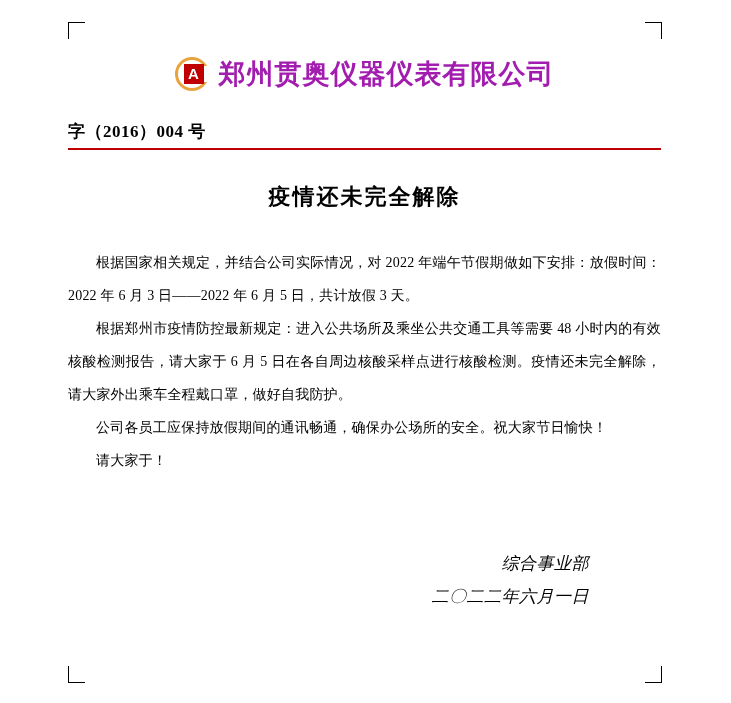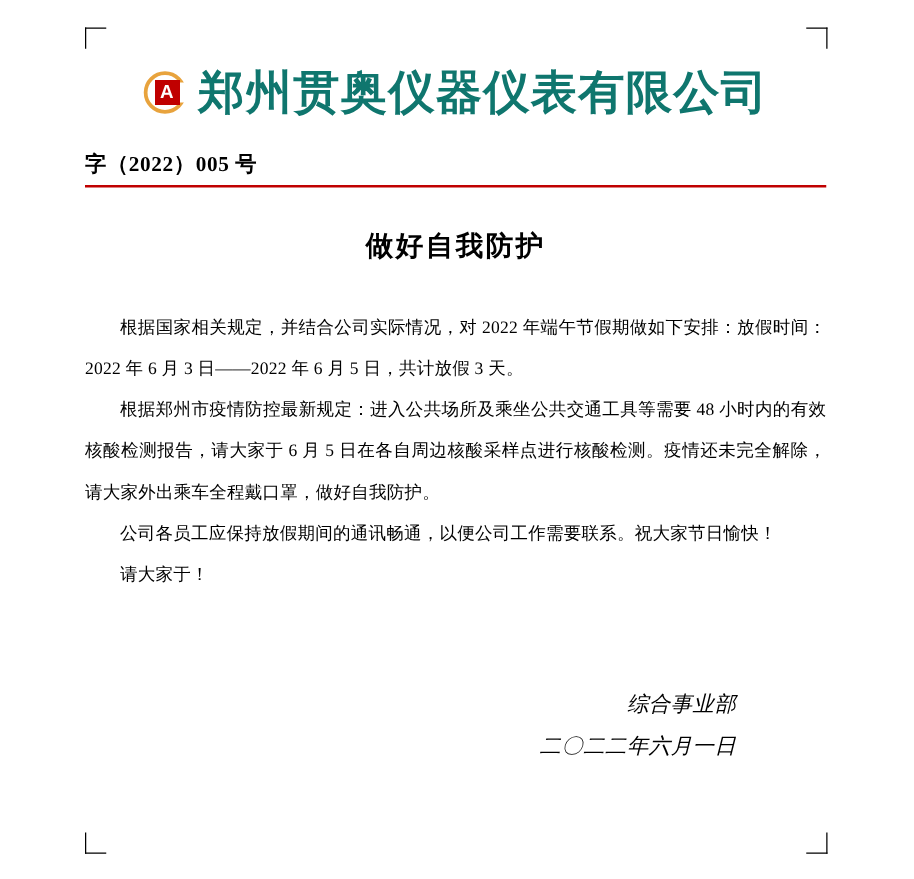--- a/index.html
+++ b/index.html
@@ -87,22 +87,22 @@
   .logo .sq span {
     display: block;
     color: #ffffff;
     font-family: "Liberation Sans", sans-serif;
     font-weight: bold;
     font-size: 15px;
     line-height: 20px;
     text-align: center;
   }
   .company-name {
-    color: #0f766e;
-    font-size: 37px;
+    color: #a21caf;
+    font-size: 27px;
     font-weight: bold;
     letter-spacing: 1px;
     white-space: nowrap;
     font-family: "Liberation Serif", "DejaVu Serif", serif;
   }
 
   .docnum-row {
     margin-top: 22px;
     height: 26px;
     position: relative;
@@ -170,30 +170,30 @@
         <div class="ring"></div>
         <div class="ring-gap"></div>
         <div class="sq">
           <span>A</span>
         </div>
       </div>
       <div class="company-name">郑州贯奥仪器仪表有限公司</div>
     </div>
 
     <div class="docnum-row">
-      <span class="docnum">字（2022）005 号</span>
+      <span class="docnum">字（2016）004 号</span>
       <div class="red-rule"></div>
     </div>
 
-    <div class="doc-title">做好自我防护</div>
+    <div class="doc-title">疫情还未完全解除</div>
 
     <div class="content">
       <p>根据国家相关规定，并结合公司实际情况，对 2022 年端午节假期做如下安排：放假时间：2022 年 6 月 3 日——2022 年 6 月 5 日，共计放假 3 天。</p>
       <p>根据郑州市疫情防控最新规定：进入公共场所及乘坐公共交通工具等需要 48 小时内的有效核酸检测报告，请大家于 6 月 5 日在各自周边核酸采样点进行核酸检测。疫情还未完全解除，请大家外出乘车全程戴口罩，做好自我防护。</p>
-      <p>公司各员工应保持放假期间的通讯畅通，以便公司工作需要联系。祝大家节日愉快！</p>
+      <p>公司各员工应保持放假期间的通讯畅通，确保办公场所的安全。祝大家节日愉快！</p>
       <p>请大家于！</p>
     </div>
 
     <div class="signature">
       <div>综合事业部</div>
       <div>二〇二二年六月一日</div>
     </div>
 
   </div>
 </div>

